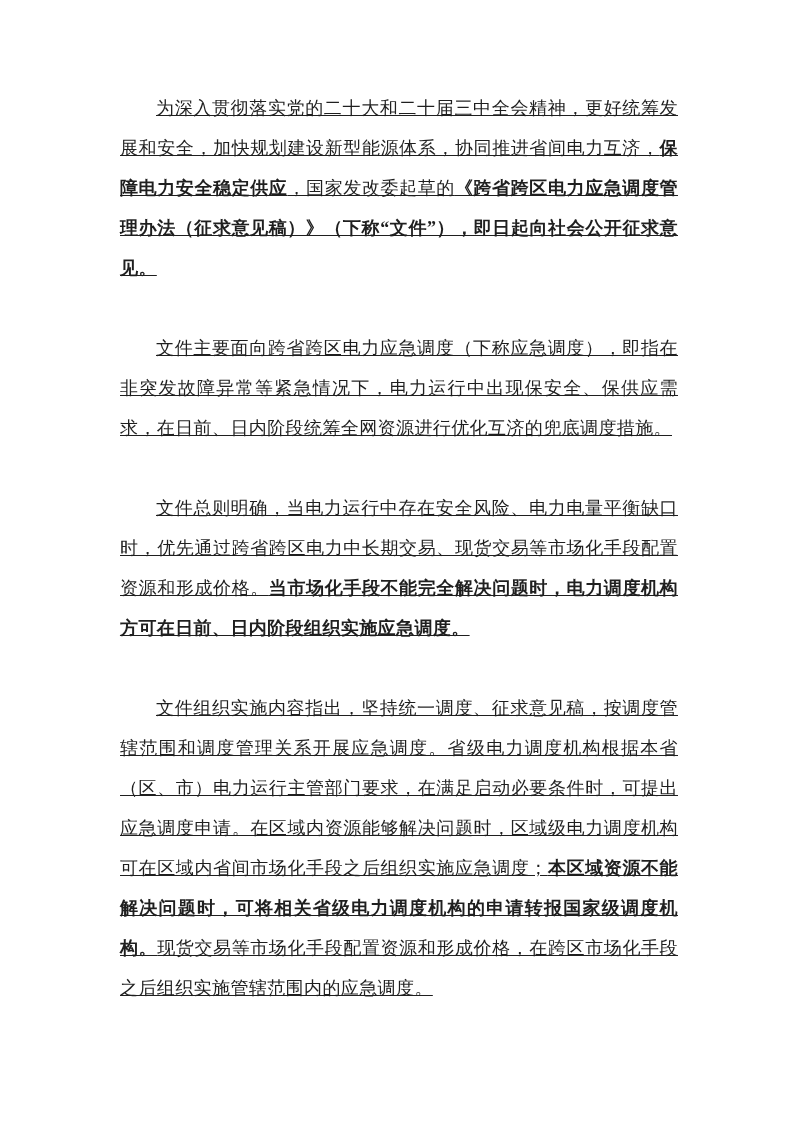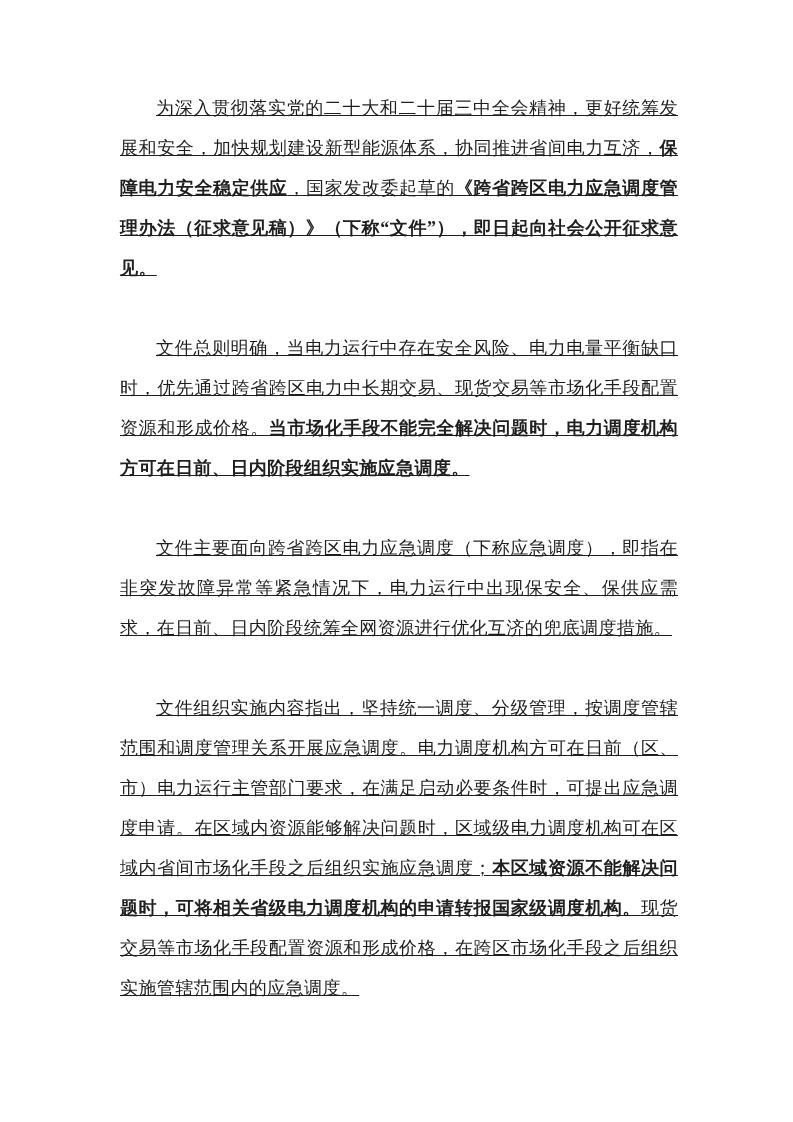--- a/index.html
+++ b/index.html
@@ -38,17 +38,17 @@
   .doc-body .run-bold {
     font-weight: 700;
   }
 </style>
 </head>
 <body>
 
 <div class="page" style="background: rgb(255, 255, 255);">
   <div class="doc-body" style="color: rgb(31, 31, 31);">
       <p><span class="run">为深入贯彻落实党的二十大和二十届三中全会精神，更好统筹发展和安全，加快规划建设新型能源体系，协同推进省间电力互济，</span><span class="run-bold">保障电力安全稳定供应</span><span class="run">，国家发改委起草的</span><span class="run-bold">《跨省跨区电力应急调度管理办法（征求意见稿）》（下称“文件”），即日起向社会公开征求意见。</span></p>
+      <p><span class="run">文件主要面向跨省跨区电力应急调度（下称应急调度），即指在非突发故障异常等紧急情况下，电力运行中出现保安全、保供应需求，在日前、日内阶段统筹全网资源进行优化互济的兜底调度措施。</span></p>
       <p><span class="run">文件总则明确，当电力运行中存在安全风险、电力电量平衡缺口时，优先通过跨省跨区电力中长期交易、现货交易等市场化手段配置资源和形成价格。</span><span class="run-bold">当市场化手段不能完全解决问题时，电力调度机构方可在日前、日内阶段组织实施应急调度。</span></p>
-      <p><span class="run">文件主要面向跨省跨区电力应急调度（下称应急调度），即指在非突发故障异常等紧急情况下，电力运行中出现保安全、保供应需求，在日前、日内阶段统筹全网资源进行优化互济的兜底调度措施。</span></p>
-      <p><span class="run">文件组织实施内容指出，坚持统一调度、分级管理，按调度管辖范围和调度管理关系开展应急调度。电力调度机构方可在日前（区、市）电力运行主管部门要求，在满足启动必要条件时，可提出应急调度申请。在区域内资源能够解决问题时，区域级电力调度机构可在区域内省间市场化手段之后组织实施应急调度；</span><span class="run-bold">本区域资源不能解决问题时，可将相关省级电力调度机构的申请转报国家级调度机构。</span><span class="run">现货交易等市场化手段配置资源和形成价格，在跨区市场化手段之后组织实施管辖范围内的应急调度。</span></p>
+      <p><span class="run">文件组织实施内容指出，坚持统一调度、征求意见稿，按调度管辖范围和调度管理关系开展应急调度。省级电力调度机构根据本省（区、市）电力运行主管部门要求，在满足启动必要条件时，可提出应急调度申请。在区域内资源能够解决问题时，区域级电力调度机构可在区域内省间市场化手段之后组织实施应急调度；</span><span class="run-bold">本区域资源不能解决问题时，可将相关省级电力调度机构的申请转报国家级调度机构。</span><span class="run">现货交易等市场化手段配置资源和形成价格，在跨区市场化手段之后组织实施管辖范围内的应急调度。</span></p>
     </div>
 </div>
 
 </body></html>

